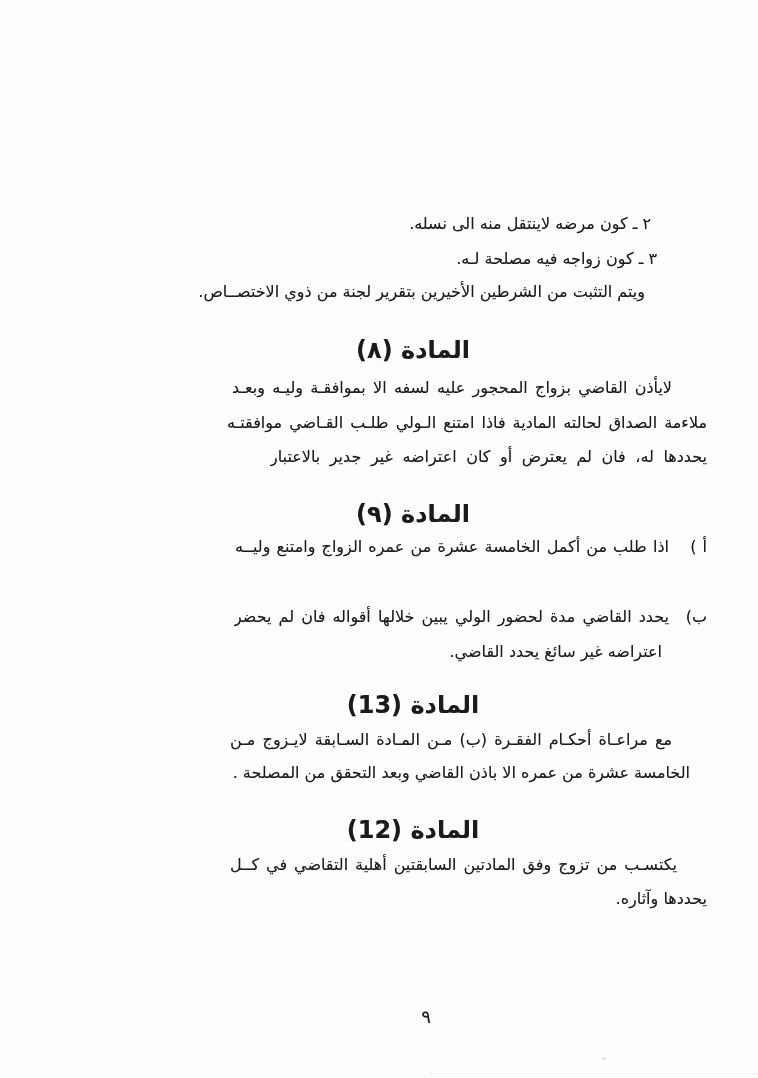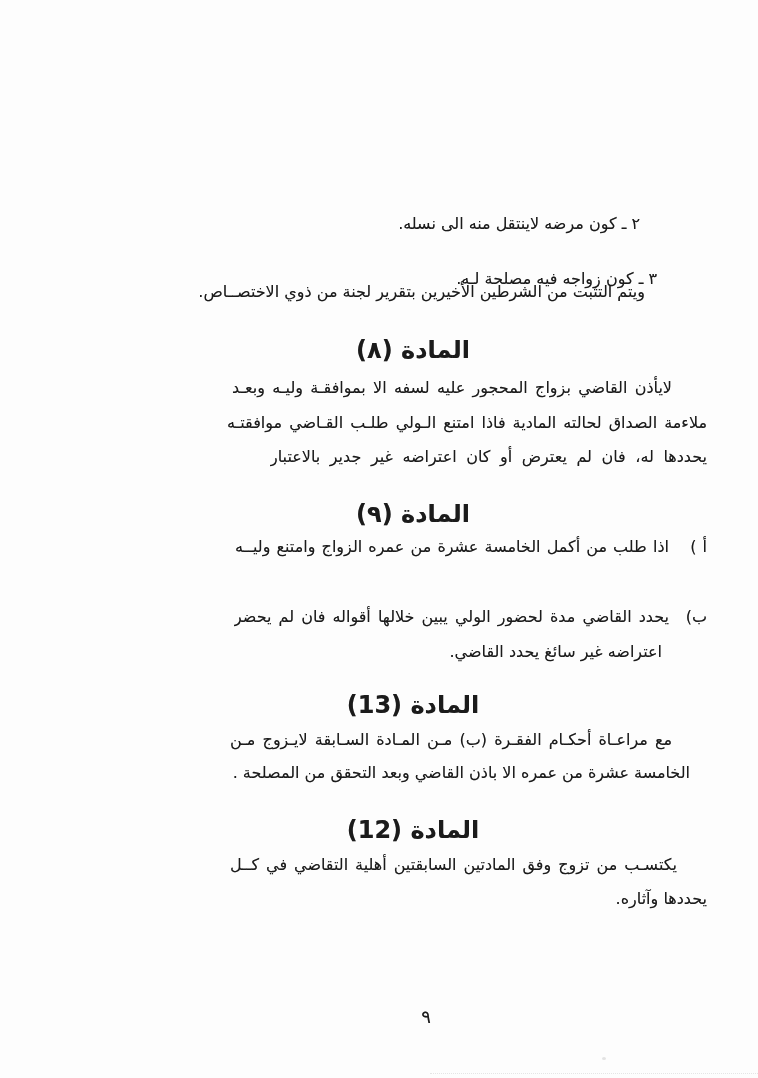--- a/index.html
+++ b/index.html
@@ -76,22 +76,22 @@
     height: 3px;
     background: #e3e3e3;
     border-radius: 50%;
   }
 </style>
 </head>
 <body>
 
 <div class="page">
 
-  <div class="line" style="top:207px; right:118px;text-align:center;">٢ ـ كون مرضه لاينتقل منه الى نسله.</div>
-  <div class="line" style="top:242px; right:101px;margin-top:20px;">٣ ـ كون زواجه فيه مصلحة لـه.</div>
+  <div class="line" style="top:207px; right:107px;text-align:center;">٢ ـ كون مرضه لاينتقل منه الى نسله.</div>
+  <div class="line" style="top:242px; right:101px;">٣ ـ كون زواجه فيه مصلحة لـه.</div>
   <div class="line" style="top:275px; right:113px;">ويتم التثبت من الشرطين الأخيرين بتقرير لجنة من ذوي  الاختصــاص.</div>
 
   <div class="heading" style="top:335px; left:413px;">المادة (٨)</div>
   <div class="jline" style="top:371px; right:86px; width:440px;">لايأذن القاضي بزواج المحجور عليه لسفه الا بموافقـة وليـه  وبعـد التـأكد مـن</div>
   <div class="jline" style="top:406px; right:51px; width:480px;">ملاءمة الصداق لحالته المادية فاذا امتنع الـولي طلـب  القـاضي موافقتـه خـلال مـدة</div>
   <div class="jline" style="top:440px; right:51px; width:437px;">يحددها له، فان لم يعترض أو كان اعتراضه  غير جدير بالاعتبار زوجه القاضي.</div>
 
   <div class="heading" style="top:499px; left:413px;">المادة (٩)</div>
   <div class="jline item-row" style="top:530px; right:51px; width:472px;">
     <span class="marker">أ )</span>

